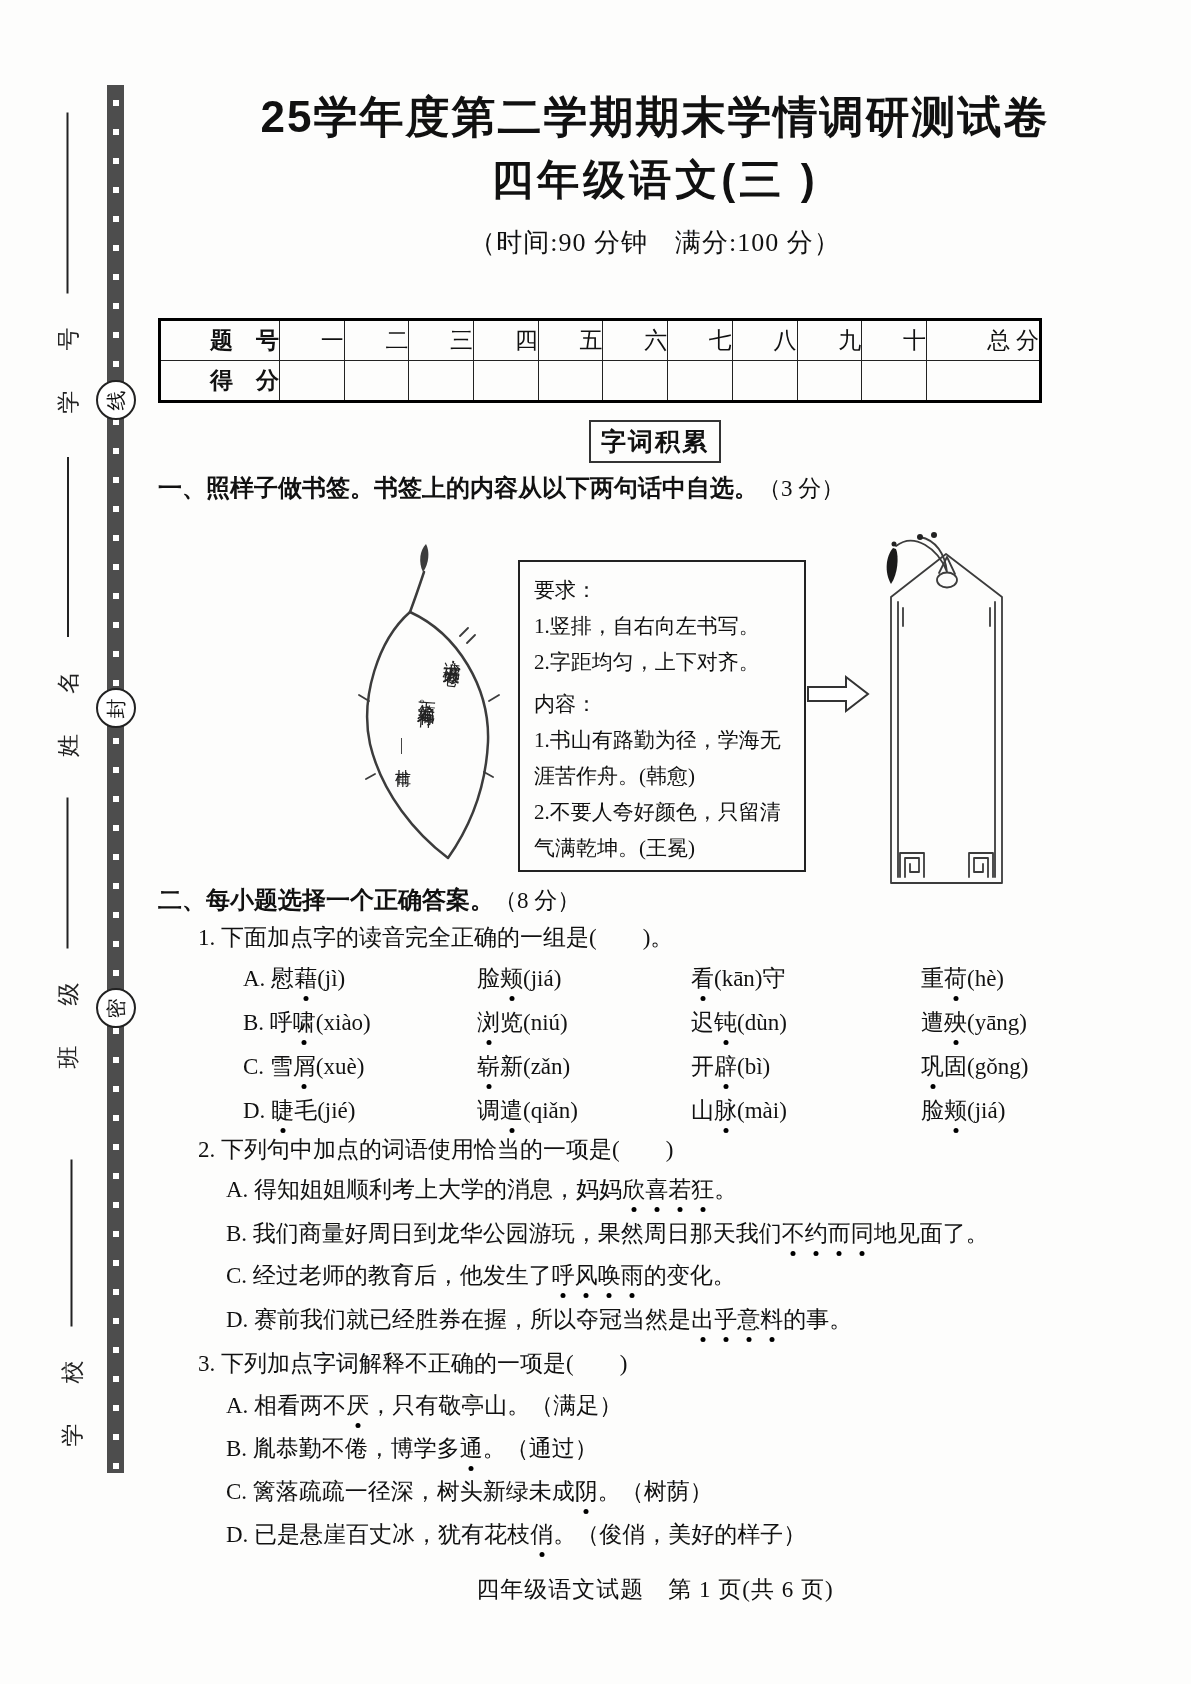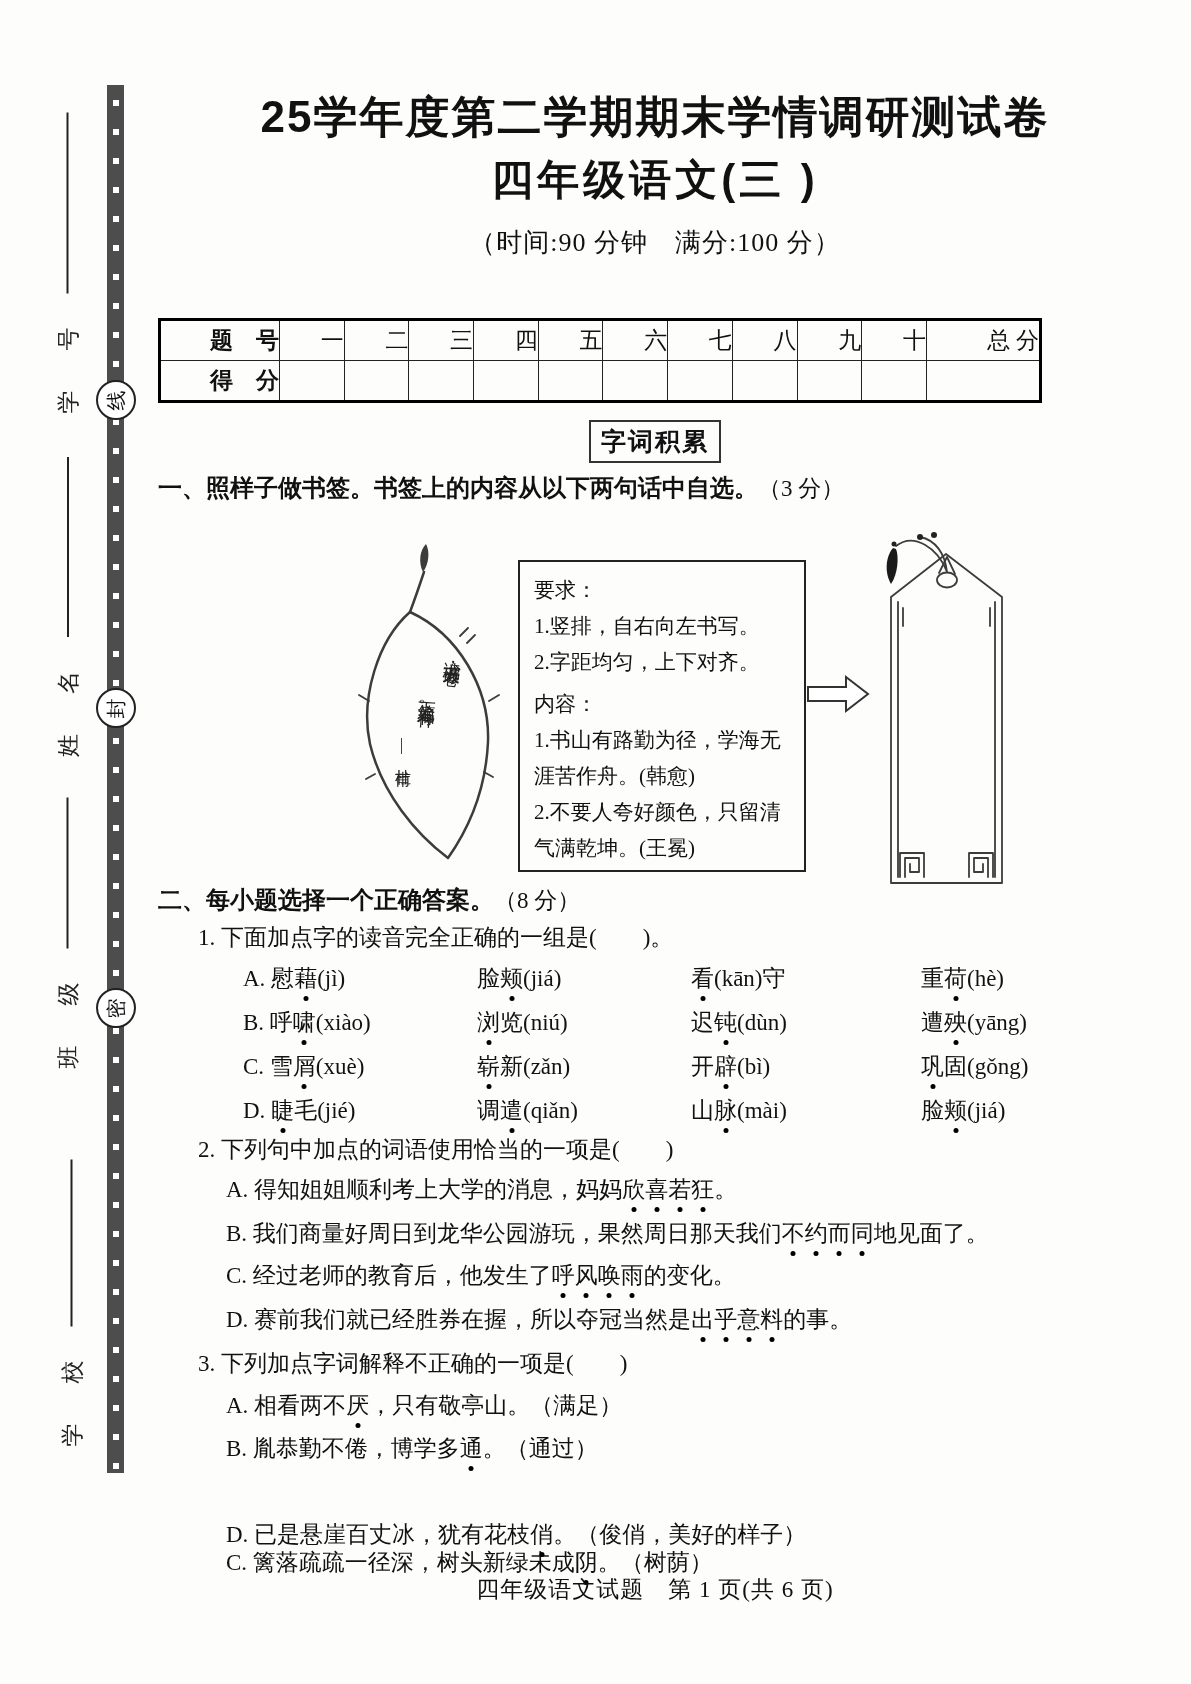--- a/index.html
+++ b/index.html
@@ -231,18 +231,18 @@
 
   <div class="stem" style="top:1134px;">2. 下列句中加点的词语使用恰当的一项是(　　)</div>
   <div class="opt-line" style="top:1218px;">B. 我们商量好周日到龙华公园游玩，果然周日那天我们<span class="d">不</span><span class="d">约</span><span class="d">而</span><span class="d">同</span>地见面了。</div>
   <div class="opt-line" style="top:1174px;">A. 得知姐姐顺利考上大学的消息，妈妈<span class="d">欣</span><span class="d">喜</span><span class="d">若</span><span class="d">狂</span>。</div>
   <div class="opt-line" style="top:1260px;">C. 经过老师的教育后，他发生了<span class="d">呼</span><span class="d">风</span><span class="d">唤</span><span class="d">雨</span>的变化。</div>
   <div class="opt-line" style="top:1304px;">D. 赛前我们就已经胜券在握，所以夺冠当然是<span class="d">出</span><span class="d">乎</span><span class="d">意</span><span class="d">料</span>的事。</div>
 
   <div class="stem" style="top:1348px;">3. 下列加点字词解释不正确的一项是(　　)</div>
   <div class="opt-line" style="top:1390px;">A. 相看两不<span class="d">厌</span>，只有敬亭山。（满足）</div>
   <div class="opt-line" style="top:1433px;">B. 胤恭勤不倦，博学多<span class="d">通</span>。（通过）</div>
-  <div class="opt-line" style="top:1547px;">C. 篱落疏疏一径深，树头新绿未成<span class="d">阴</span>。（树荫）</div>
+  <div class="opt-line" style="top:1476px;">C. 篱落疏疏一径深，树头新绿未成<span class="d">阴</span>。（树荫）</div>
   <div class="opt-line" style="top:1519px;">D. 已是悬崖百丈冰，犹有花枝<span class="d">俏</span>。（俊俏，美好的样子）</div>
 
   <div class="centered page-footer">四年级语文试题　第 1 页(共 6 页)</div>
 
 </div>
 
 </body></html>

